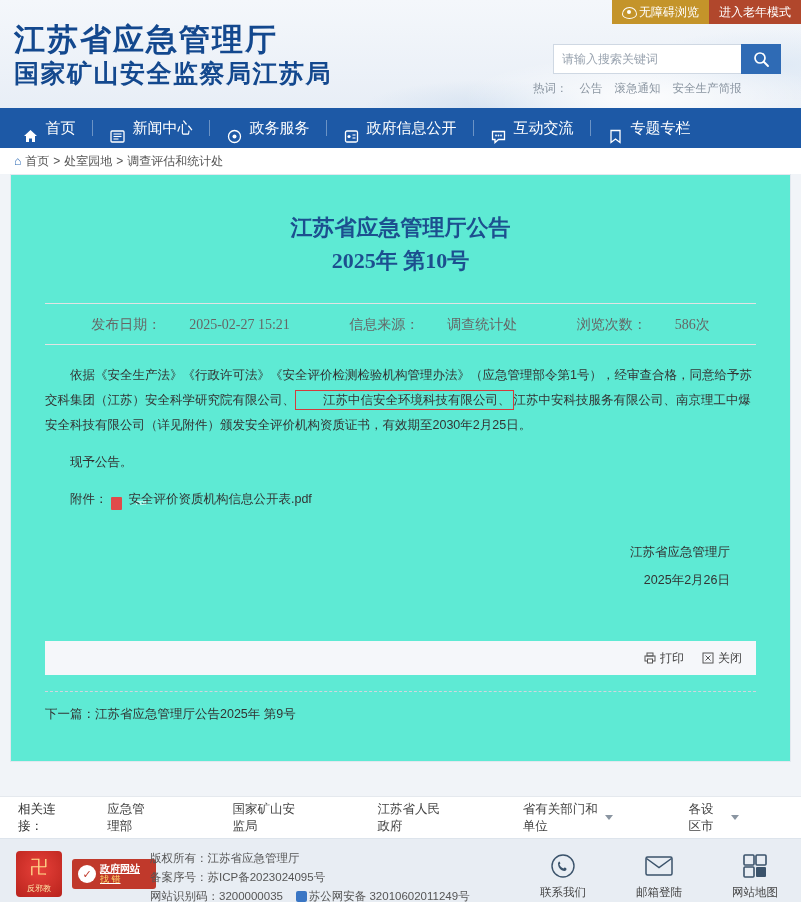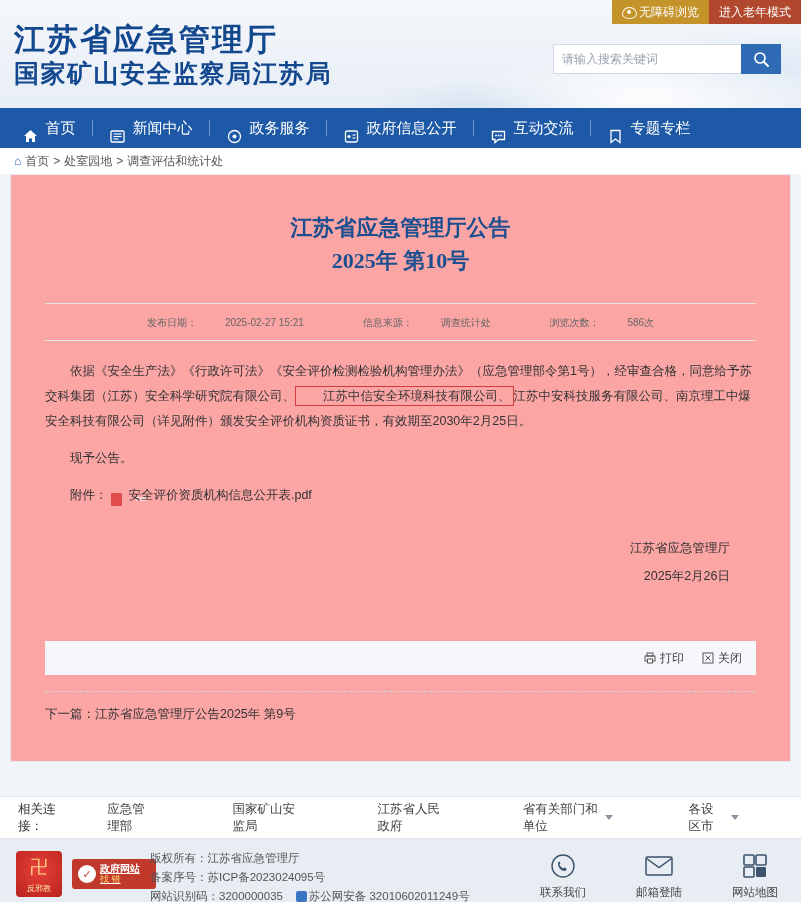--- a/index.html
+++ b/index.html
@@ -103,34 +103,34 @@
   .crumb a { color: #555; text-decoration: none; }
   .crumb .home-ico { color: #2f6bb5; font-size: 12px; }
 
   
   .page {
     background: #f1f4f8;
     padding: 0 10px 0 10px;
     height: 622px;
   }
   .card {
-    background: #fca5a5; border: 1px solid #e2e8ef;
+    background: #5eead4; border: 1px solid #e2e8ef;
     height: 588px; padding: 28px 34px 0 34px; position: relative;
   }
   .art-title {
     text-align: center; color: #1c4f8f;
     font-family: "Liberation Serif", serif;
     font-size: 22px; font-weight: bold; line-height: 33px;
     padding-top: 8px;
   }
   .art-meta {
     margin-top: 26px; padding-bottom: 10px;
     border-bottom: 1px solid #e3e3e3;
     border-top: 1px solid #e3e3e3; padding-top: 12px;
-    text-align: center; font-size: 10px; color: #666;
+    text-align: center; font-size: 14px; color: #666; font-family: Liberation Serif, serif;
   }
   .art-meta span { margin: 0 14px; }
   .art-body { margin-top: 18px; font-size: 12.5px; color: #333; line-height: 25px; }
   .art-body p { text-indent: 2em; margin-bottom: 12px; }
   .hl {
     border: 1px solid #d23c3c; padding: 1px 2px; display: inline-block; line-height: 16px;
   }
   .attach-row { margin-top: 4px; text-indent: 2em; font-size: 12.5px; }
   .pdf-ico {
     display: inline-block; width: 11px; height: 13px; background: #e04b4b;
@@ -229,20 +229,26 @@
 
   <div class="search-wrap">
     <div class="search-row">
       <input class="search-input" type="text" placeholder="请输入搜索关键词" style="">
       <button class="search-btn">
         <svg width="17" height="17" viewBox="0 0 17 17">
           <circle cx="7" cy="7" r="5" fill="none" stroke="#fff" stroke-width="1.7"></circle>
           <line x1="11" y1="11" x2="15" y2="15" stroke="#fff" stroke-width="1.9" stroke-linecap="round"></line>
         </svg>
       </button>
+    </div>
+    <div class="hot-row">
+      <span class="hot-label">热词：</span>
+      <a href="#">公告</a>
+      <a href="#">滚急通知</a>
+      <a href="#">安全生产简报</a>
     </div>
   </div>
 </div>
 
 <div class="nav">
   <div class="nav-inner">
     <div class="nav-item">
       <span class="nav-ico">
         <svg width="17" height="17" viewBox="0 0 17 17">
             <path d="M8.5 2 L15 8 H13 V14 H10 V10.5 H7 V14 H4 V8 H2 Z" fill="#ffffff"></path>

